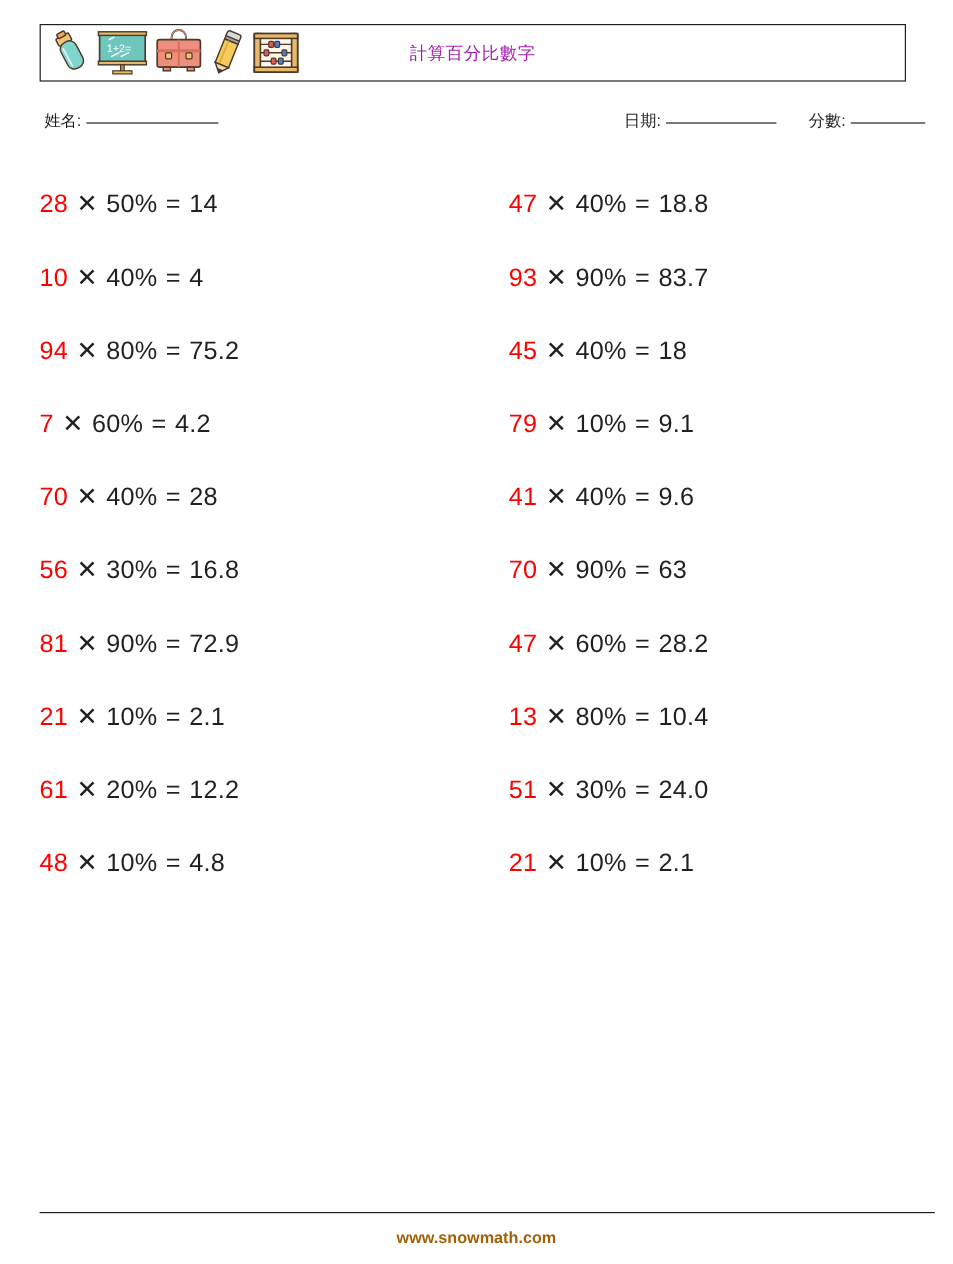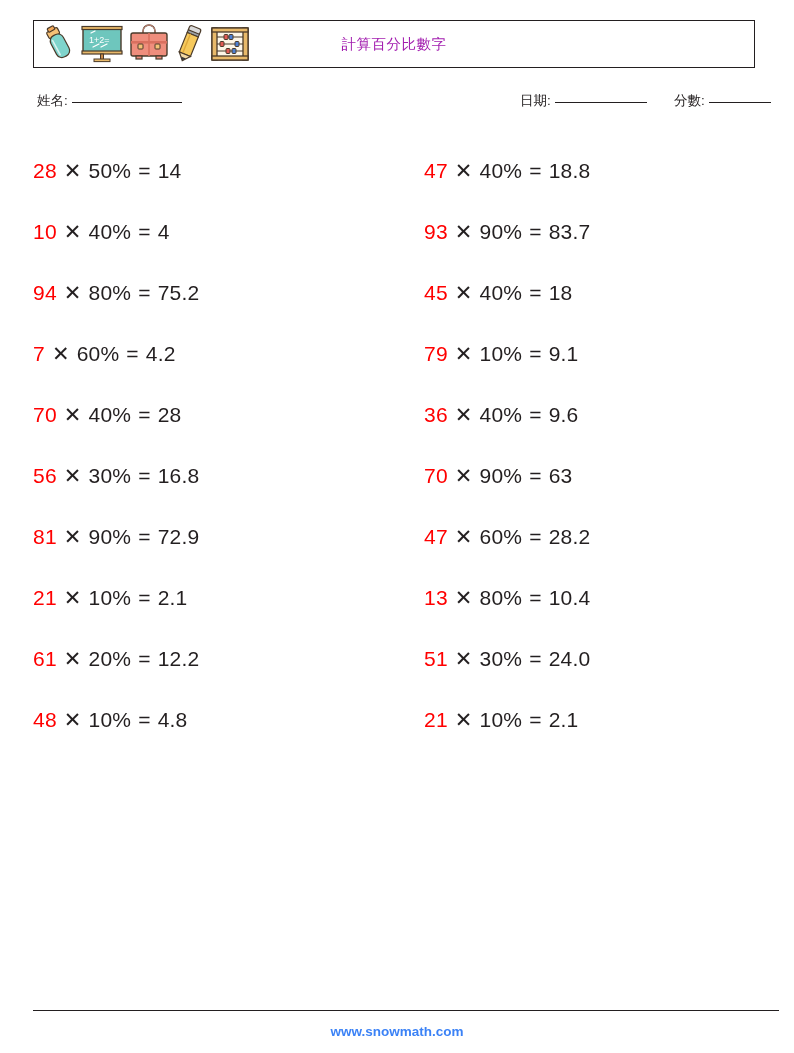--- a/index.html
+++ b/index.html
@@ -136,21 +136,21 @@
     border-top: 1.6px solid #231f20;
   }
   .footer-text {
     position: absolute;
     left: 0;
     top: 1024px;
     width: 794px;
     text-align: center;
     font-size: 13.5px;
     font-weight: bold;
-    color: #3b82f6;
+    color: #a16207;
   }
 </style>
 </head>
 <body>
 
 <div class="page">
 
   <div class="header-box">
 
     <div class="header-icons">
@@ -337,21 +337,21 @@
         <span class="sp"></span>
         <span class="op">✕</span>
         <span class="sp"></span>
         <span class="pct">40%</span>
         <span class="sp"></span>
         <span class="eq">=</span>
         <span class="sp"></span>
         <span class="ans">28</span>
       </div>
       <div class="problem">
-        <span class="operand">36</span>
+        <span class="operand">41</span>
         <span class="sp"></span>
         <span class="op">✕</span>
         <span class="sp"></span>
         <span class="pct">40%</span>
         <span class="sp"></span>
         <span class="eq">=</span>
         <span class="sp"></span>
         <span class="ans">9.6</span>
       </div>
       <div class="problem">

